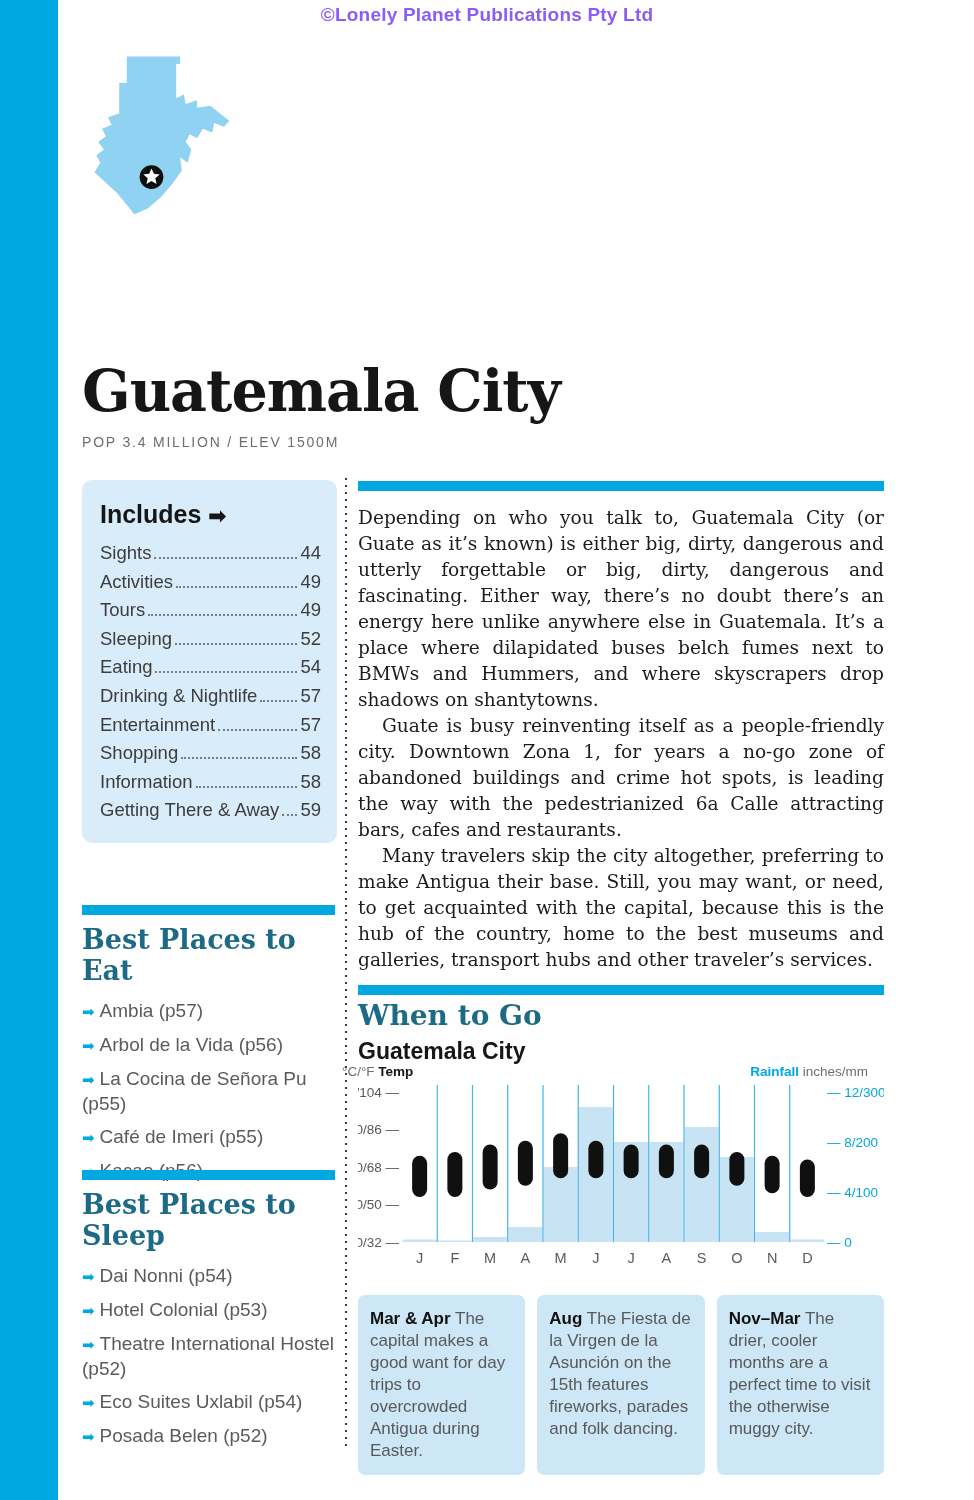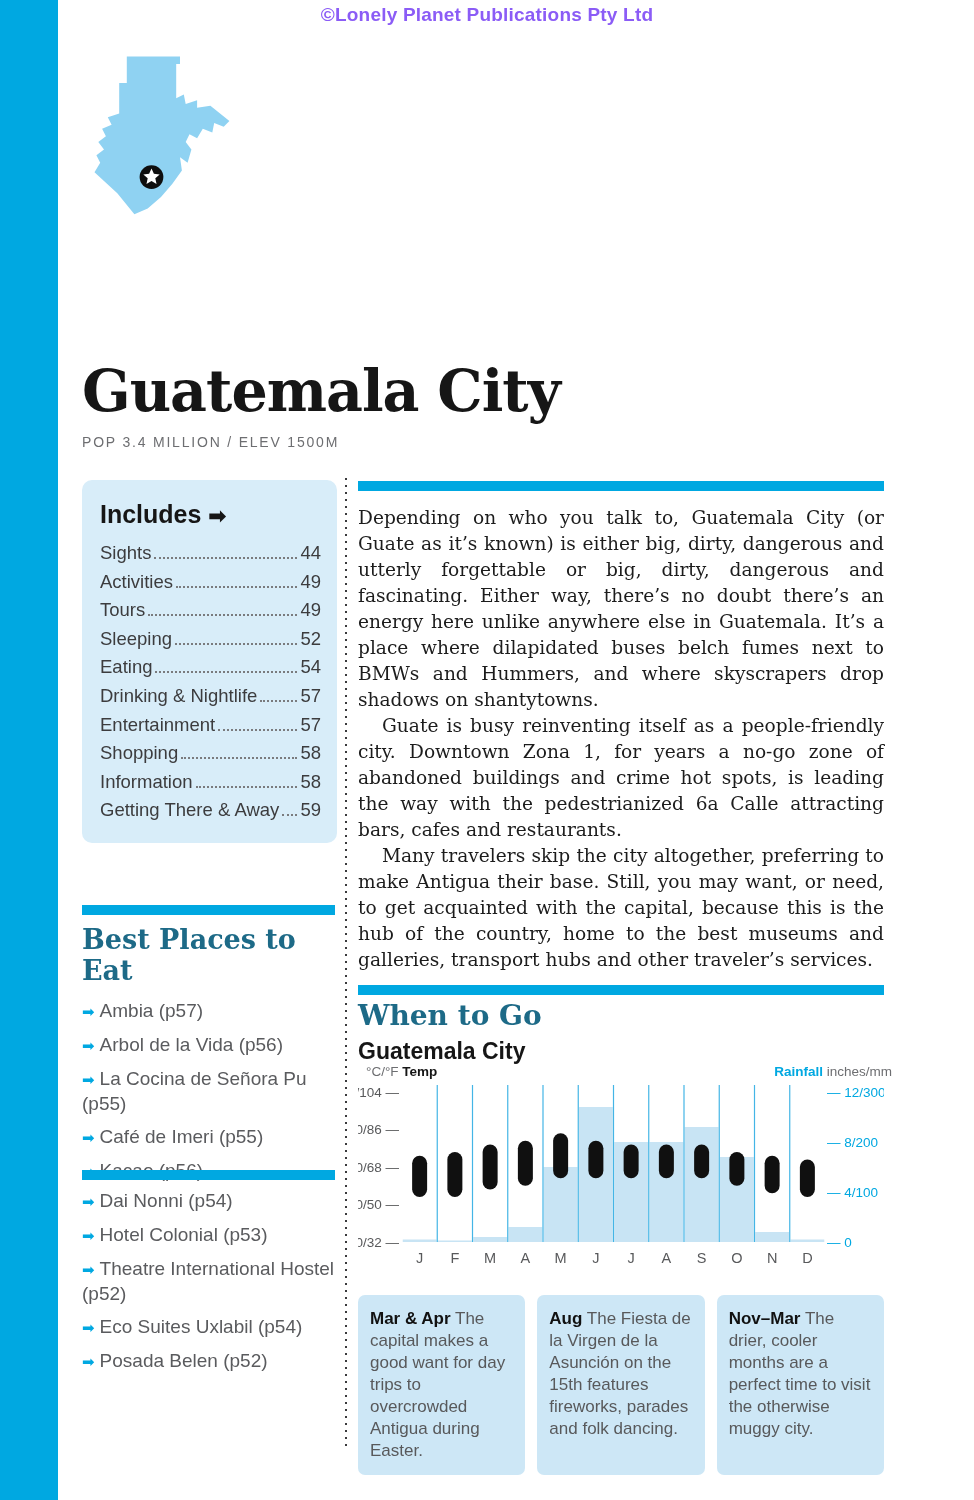--- a/index.html
+++ b/index.html
@@ -38,21 +38,21 @@
 
   .main-col { position:absolute; left:358px; width:526px; }
   .main-bar { position:absolute; left:358px; width:526px; height:10px; background:#00a8e1; }
   .main-heading { font-family:"DejaVu Serif", serif; font-weight:bold; font-size:28px;
                   color:#1d6a87; }
   .body-copy p { font-family:"DejaVu Serif", serif; font-size:18.6px; line-height:26px;
                  color:#1c1c1c; text-align:justify; }
   .body-copy p + p { text-indent:24px; }
 
   .chart-title { font-size:23px; font-weight:bold; color:#161616; }
-  .axis-row { position:absolute; left:366px; top:1064px; width:526px; display:flex;
+  .axis-row { position:absolute; left:342px; top:1064px; width:526px; display:flex;
               justify-content:space-between; font-size:13.5px; }
   .axis-left  .units { color:#6d6e71; } .axis-left  .lbl { color:#161616; font-weight:bold; }
   .axis-right .lbl { color:#00a8e1; font-weight:bold; } .axis-right .units { color:#6d6e71; }
 
   .season-row { position:absolute; left:358px; top:1295px; width:526px; display:flex; gap:12px; }
   .season-box { flex:1; background:#cde7f6; border-radius:7px; padding:13px 12px; min-height:165px; }
   .season-box .txt { font-size:17px; line-height:22px; color:#58595b; }
   .season-box .lead { font-weight:bold; color:#111111; }
 </style>
 </head>
@@ -145,20 +145,21 @@
     <div class="sb-heading">Best Places to Eat</div>
     <div class="pick-item"><span class="arrow">➡</span><span>Ambia (p57)</span></div>
     <div class="pick-item"><span class="arrow">➡</span><span>Arbol de la Vida (p56)</span></div>
     <div class="pick-item"><span class="arrow">➡</span><span>La Cocina de Señora Pu (p55)</span></div>
     <div class="pick-item"><span class="arrow">➡</span><span>Café de Imeri (p55)</span></div>
     <div class="pick-item"><span class="arrow">➡</span><span>Kacao (p56)</span></div>
   </div>
 
   <div class="sb-bar" style="top:1170px;"></div>
   <div class="sb-section" style="top:1189px;">
+    <div class="sb-heading">Best Places to Sleep</div>
     <div class="pick-item"><span class="arrow">➡</span><span>Dai Nonni (p54)</span></div>
     <div class="pick-item"><span class="arrow">➡</span><span>Hotel Colonial (p53)</span></div>
     <div class="pick-item"><span class="arrow">➡</span><span>Theatre International Hostel (p52)</span></div>
     <div class="pick-item"><span class="arrow">➡</span><span>Eco Suites Uxlabil (p54)</span></div>
     <div class="pick-item"><span class="arrow">➡</span><span>Posada Belen (p52)</span></div>
   </div>
 
   <div class="main-bar" style="top:481px;"></div>
   <div class="main-col" style="top:496px;">
     <div class="body-copy" style="margin-top:9px;">

